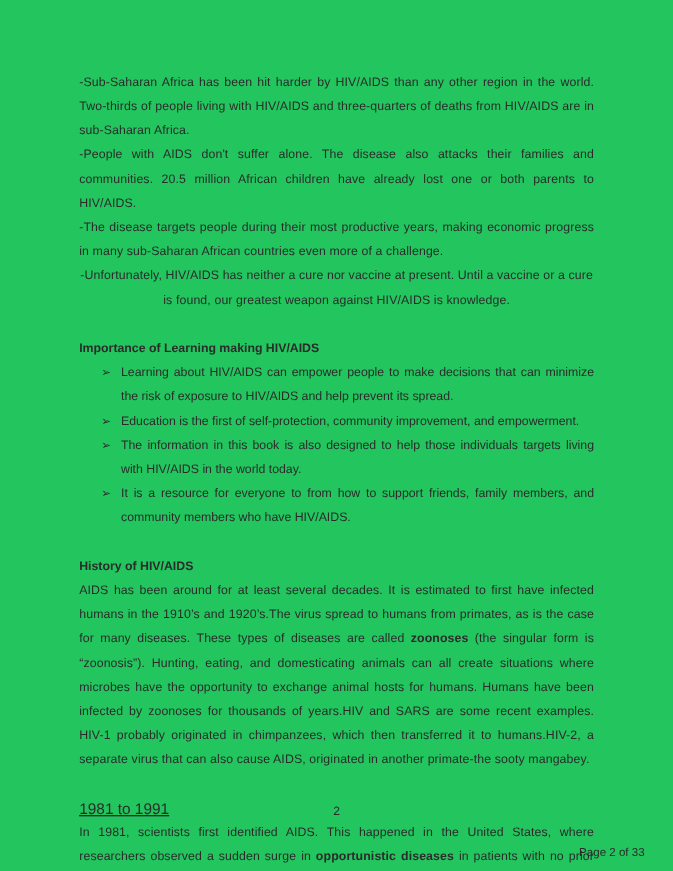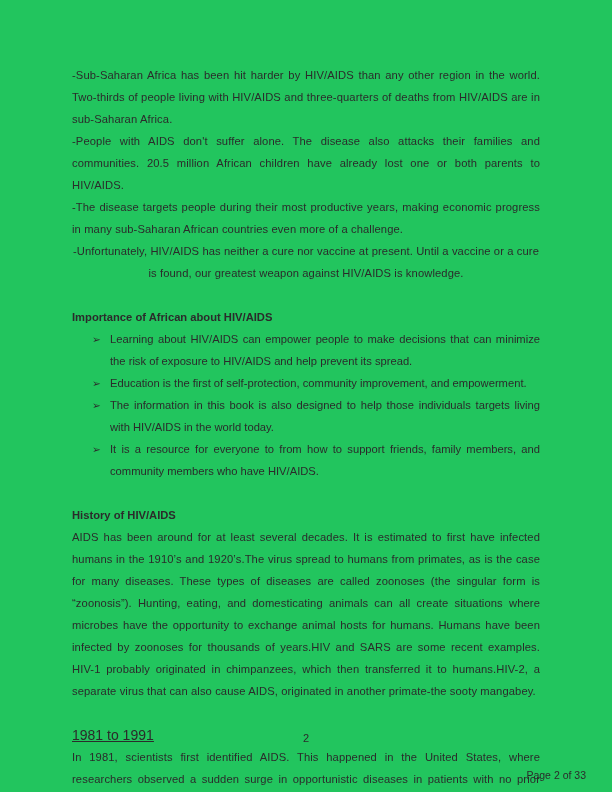--- a/index.html
+++ b/index.html
@@ -72,21 +72,21 @@
     left: 20px;
     top: 0;
     font-family: "DejaVu Sans", sans-serif;
     font-size: 10.5px;
     line-height: 22px;
     color: #2b2b2b;
   }
   ul.arrow-list > li .item-text {
     display: block;
   }
-  b, strong { font-weight: normal; }
+  b, strong { font-weight: bold; }
   .page-marker {
     position: absolute;
     left: 0;
     right: 0;
     top: 730px;
     text-align: center;
     font-size: 11px;
     line-height: 16px;
     color: #2b2b2b;
   }
@@ -107,21 +107,21 @@
 
   <div class="content">
 
     <p class="body-text">-Sub-Saharan Africa has been hit harder by HIV/AIDS than any other region in the world. Two-thirds of people living with HIV/AIDS and three-quarters of deaths from HIV/AIDS are in sub-Saharan Africa.</p>
     <p class="body-text">-People with AIDS don't suffer alone. The disease also attacks their families and communities. 20.5 million African children have already lost one or both parents to HIV/AIDS.</p>
     <p class="body-text">-The disease targets people during their most productive years, making economic progress in many sub-Saharan African countries even more of a challenge.</p>
     <p class="body-text last-left">-Unfortunately, HIV/AIDS has neither a cure nor vaccine at present. Until a vaccine or a cure is found, our greatest weapon against HIV/AIDS is knowledge.</p>
 
     <div class="block-gap"></div>
 
-    <h2 class="section-heading">Importance of African about HIV/AIDS</h2>
+    <h2 class="section-heading">Importance of Learning making HIV/AIDS</h2>
 
     <ul class="arrow-list">
       <li>
         <span class="bullet-glyph">➢</span>
         <span class="item-text">Learning about HIV/AIDS can empower people to make decisions that can minimize the risk of exposure to HIV/AIDS and help prevent its spread.</span>
       </li>
       <li>
         <span class="bullet-glyph">➢</span>
         <span class="item-text">Education is the first of self-protection, community improvement, and empowerment.</span>
       </li>

